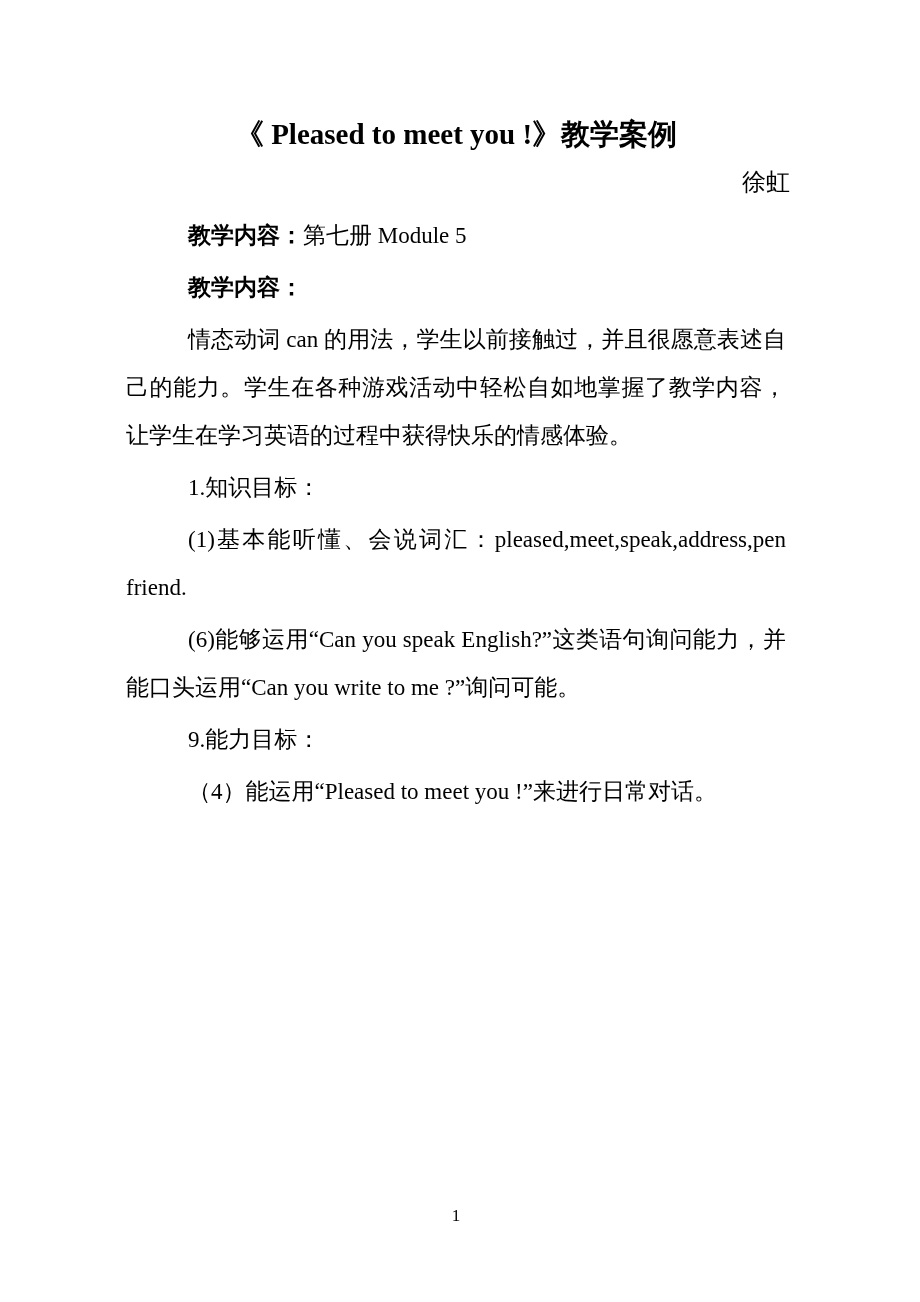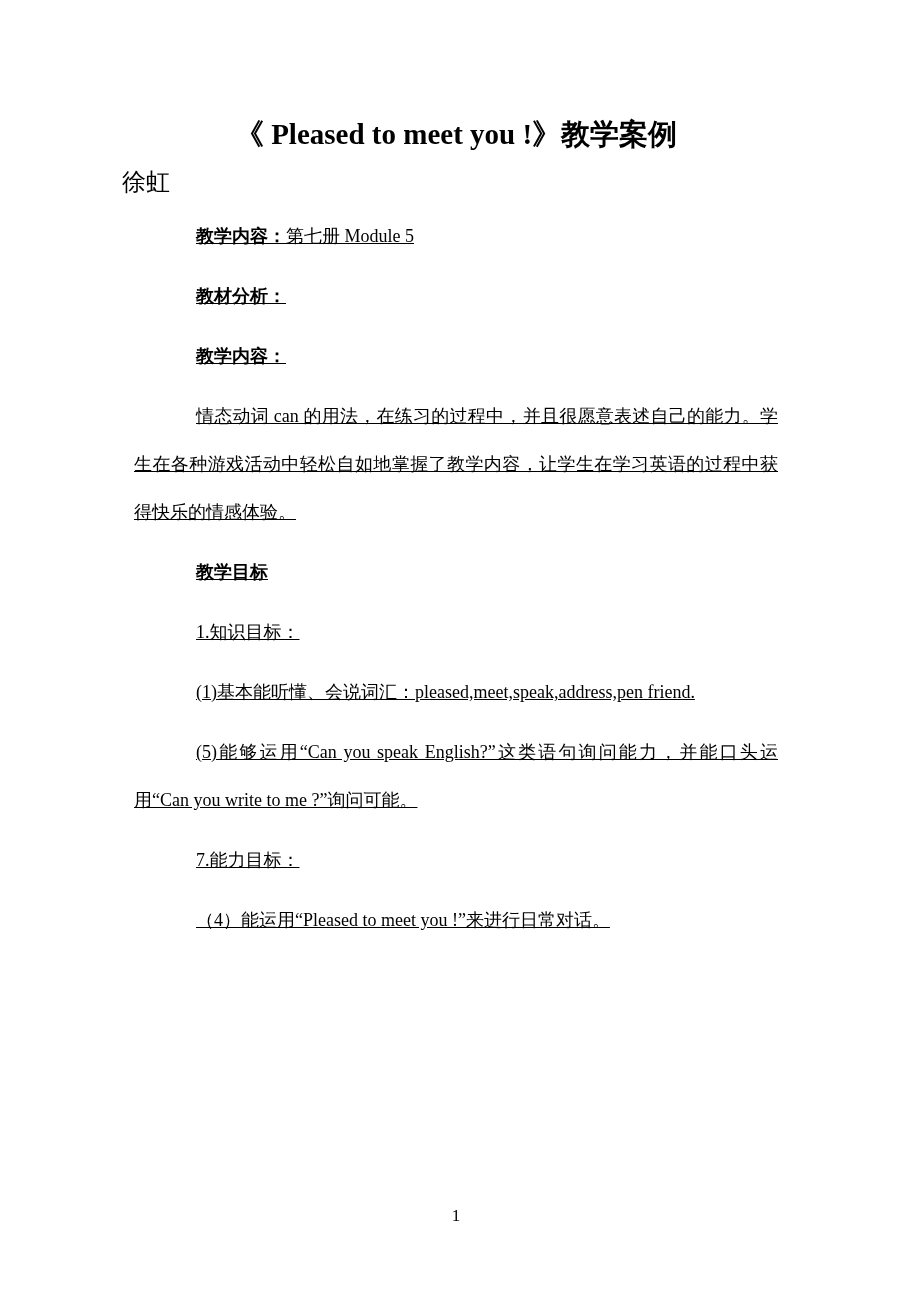--- a/index.html
+++ b/index.html
@@ -28,31 +28,30 @@
     font-size: 29px;
     font-weight: bold;
     line-height: 48px;
     text-align: center;
     margin: 0;
     white-space: nowrap;
   }
   .author {
     font-size: 24px;
     line-height: 48px;
-    text-align: left;
+    text-align: right;
     margin: 0;
   }
   .para {
-    font-size: 18px;
+    font-size: 23px;
     line-height: 48px;
-    margin: 12px;
+    margin: 4px;
     text-align: justify;
     text-indent: 62px;
     word-break: break-word;
-    text-decoration: underline;
   }
   .para.tc {
     margin-top: 6px;
   }
   .bold {
     font-weight: bold;
   }
   .page-number {
     position: absolute;
     top: 1204px;
@@ -67,35 +66,33 @@
 <body>
 
 <div class="page">
 
   <h1 class="doc-title">《 Pleased to meet you !》教学案例</h1>
 
   <div class="author">徐虹</div>
 
   <p class="para tc"><span class="bold">教学内容：</span><span>第七册 Module 5</span></p>
 
-  <p class="para bold">教材分析：</p>
 
 
   <p class="para bold">教学内容：</p>
 
-  <p class="para">情态动词 can 的用法，在练习的过程中，并且很愿意表述自己的能力。学生在各种游戏活动中轻松自如地掌握了教学内容，让学生在学习英语的过程中获得快乐的情感体验。</p>
+  <p class="para">情态动词 can 的用法，学生以前接触过，并且很愿意表述自己的能力。学生在各种游戏活动中轻松自如地掌握了教学内容，让学生在学习英语的过程中获得快乐的情感体验。</p>
 
-  <p class="para bold">教学目标</p>
 
   <p class="para">1.知识目标：</p>
 
   <p class="para">(1)基本能听懂、会说词汇：pleased,meet,speak,address,pen friend.</p>
 
-  <p class="para">(5)能够运用“Can you speak English?”这类语句询问能力，并能口头运用“Can you write to me ?”询问可能。</p>
+  <p class="para">(6)能够运用“Can you speak English?”这类语句询问能力，并能口头运用“Can you write to me ?”询问可能。</p>
 
 
-  <p class="para">7.能力目标：</p>
+  <p class="para">9.能力目标：</p>
 
   <p class="para">（4）能运用“Pleased to meet you !”来进行日常对话。</p>
 
   <div class="page-number">1</div>
 
 </div>
 
 </body></html>

